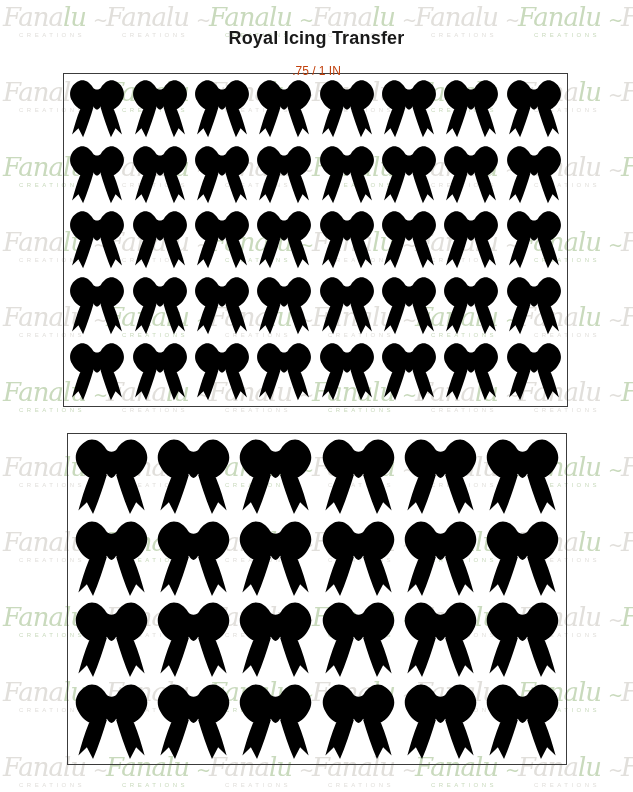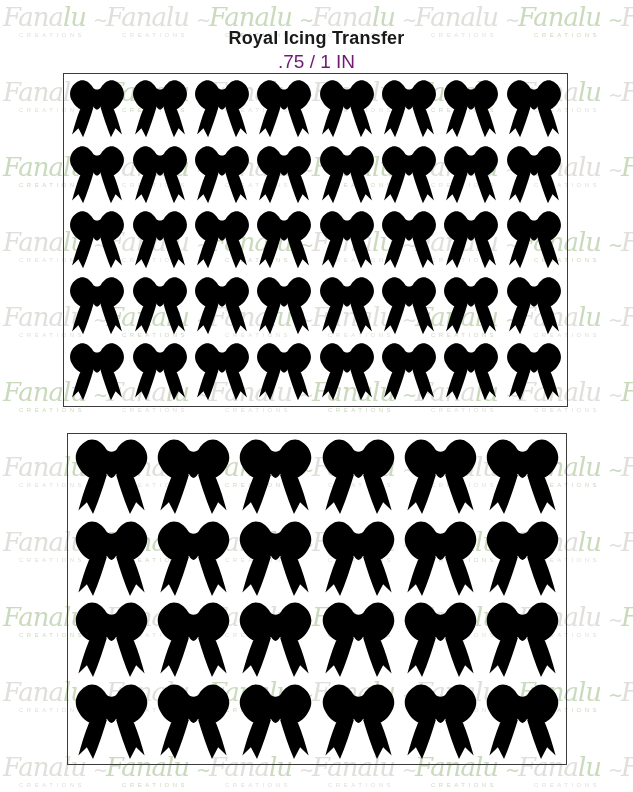--- a/index.html
+++ b/index.html
@@ -17,21 +17,21 @@
   .wm-swirl { font-family:"DejaVu Serif", serif; font-style:italic; font-size:18px; margin-left:7px; }
   .wm-sub {
     font-size:6px; letter-spacing:3.5px; margin-top:2px; margin-left:16px;
     font-family:"Liberation Sans", sans-serif;
   }
   .c-gray  { color:#e1dfdb; }
   .c-green { color:#c9dabd; }
   
   .header { position:absolute; top:28px; left:0; width:100%; text-align:center; z-index:2; }
   .title    { font-size:18px; font-weight:700; color:#191919; letter-spacing:0.2px; }
-  .subtitle { font-size:19px; font-weight:500; color:#701a75; margin-top:2px; }
+  .subtitle { font-size:12px; font-weight:500; color:#c2410c; margin-top:15px; }
   
   .sheet {
     position:absolute; z-index:1; border:1.5px solid #3c3c3c;
     display:grid; padding:2px; box-sizing:border-box; background:transparent;
   }
   .sheet-small {
     left:63px; top:73px; width:505px; height:334px;
     grid-template-rows:repeat(5,1fr); grid-template-columns:repeat(8,1fr);
   }
   .sheet-large {

